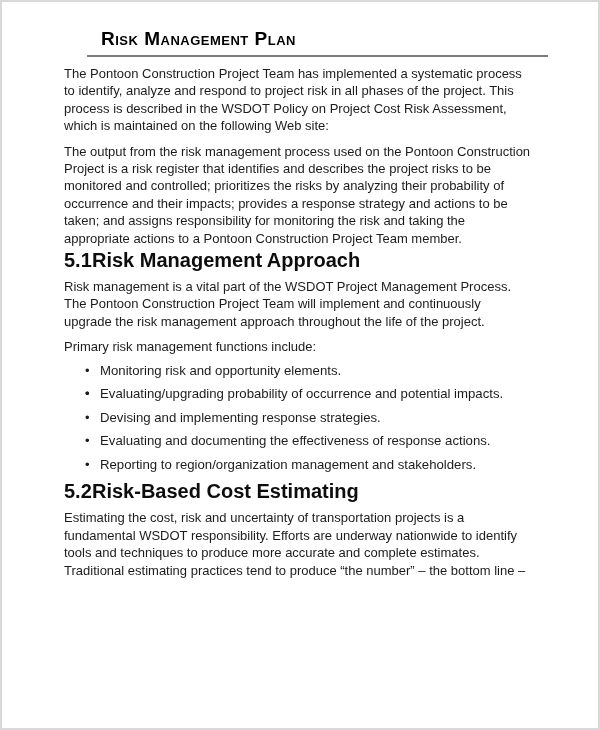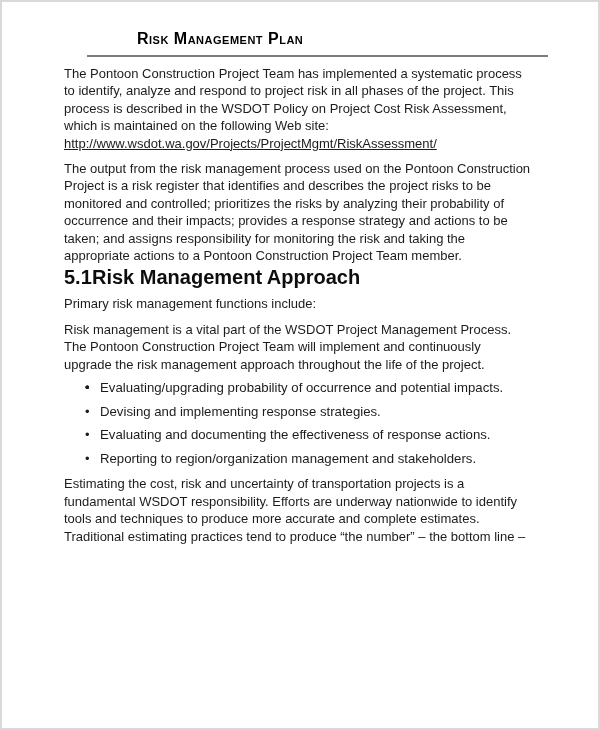--- a/index.html
+++ b/index.html
@@ -23,28 +23,27 @@
   }
   .title-block {
     margin: 26px 0 0 23px;
     width: 461px;
     box-sizing: border-box;
     padding-left: 14px;
     padding-bottom: 5px;
     border-bottom: 2px solid #7c7c7c;
   }
   .doc-title {
-    font-size: 16px;
+    font-size: 19px;
     line-height: 22px;
     font-weight: bold;
     font-variant: small-caps;
     letter-spacing: 0.5px;
     color: #000000;
     white-space: pre;
-    margin-left: 36px;
   }
   .para {
     margin: 8px 0 0 0;
     font-size: 13px;
     line-height: 17.4px;
     white-space: pre;
   }
   .doc-link {
     display: block;
     color: #1c1c1c;
@@ -89,47 +88,47 @@
 
     <div class="title-block">
       <div class="doc-title">Risk Management Plan</div>
     </div>
 
     <p class="para">The Pontoon Construction Project Team has implemented a systematic process
 to identify, analyze and respond to project risk in all phases of the project. This
 process is described in the WSDOT Policy on Project Cost Risk Assessment,
 which is maintained on the following Web site:</p>
 
-    <a href="#" class="doc-link para" style="margin-top:0;">http://www.wsdot.wa.gov/Projects/ProjectMgmt/RiskAssessment/</a>
 
     <p class="para">The output from the risk management process used on the Pontoon Construction
 Project is a risk register that identifies and describes the project risks to be
 monitored and controlled; prioritizes the risks by analyzing their probability of
 occurrence and their impacts; provides a response strategy and actions to be
 taken; and assigns responsibility for monitoring the risk and taking the
 appropriate actions to a Pontoon Construction Project Team member.</p>
 
 
     <h2 class="section-heading"><span class="h-num">5.1</span><span>Risk Management Approach</span></h2>
 
-    <p class="para">Primary risk management functions include:</p>
-
     <p class="para">Risk management is a vital part of the WSDOT Project Management Process.
 The Pontoon Construction Project Team will implement and continuously
 upgrade the risk management approach throughout the life of the project.</p>
 
+    <p class="para">Primary risk management functions include:</p>
+
     <ul class="bullet-list">
-      <li class="bullet-item"><span class="bullet-glyph">•</span></li>
+      <li class="bullet-item"><span class="bullet-glyph">•</span><span>Monitoring risk and opportunity elements.</span></li>
       <li class="bullet-item"><span class="bullet-glyph">•</span></li>
       <li class="bullet-item"><span class="bullet-glyph">•</span><span>Evaluating/upgrading probability of occurrence and potential impacts.</span></li>
       <li class="bullet-item"><span class="bullet-glyph">•</span><span>Devising and implementing response strategies.</span></li>
       <li class="bullet-item"><span class="bullet-glyph">•</span><span>Evaluating and documenting the effectiveness of response actions.</span></li>
       <li class="bullet-item"><span class="bullet-glyph">•</span><span>Reporting to region/organization management and stakeholders.</span></li>
     </ul>
 
+    <h2 class="section-heading second"><span class="h-num">5.2</span><span>Risk-Based Cost Estimating</span></h2>
 
     <p class="para">Estimating the cost, risk and uncertainty of transportation projects is a
 fundamental WSDOT responsibility. Efforts are underway nationwide to identify
 tools and techniques to produce more accurate and complete estimates.
 Traditional estimating practices tend to produce “the number” – the bottom line –</p>
 
   </div>
 </div>
 
 </body></html>

